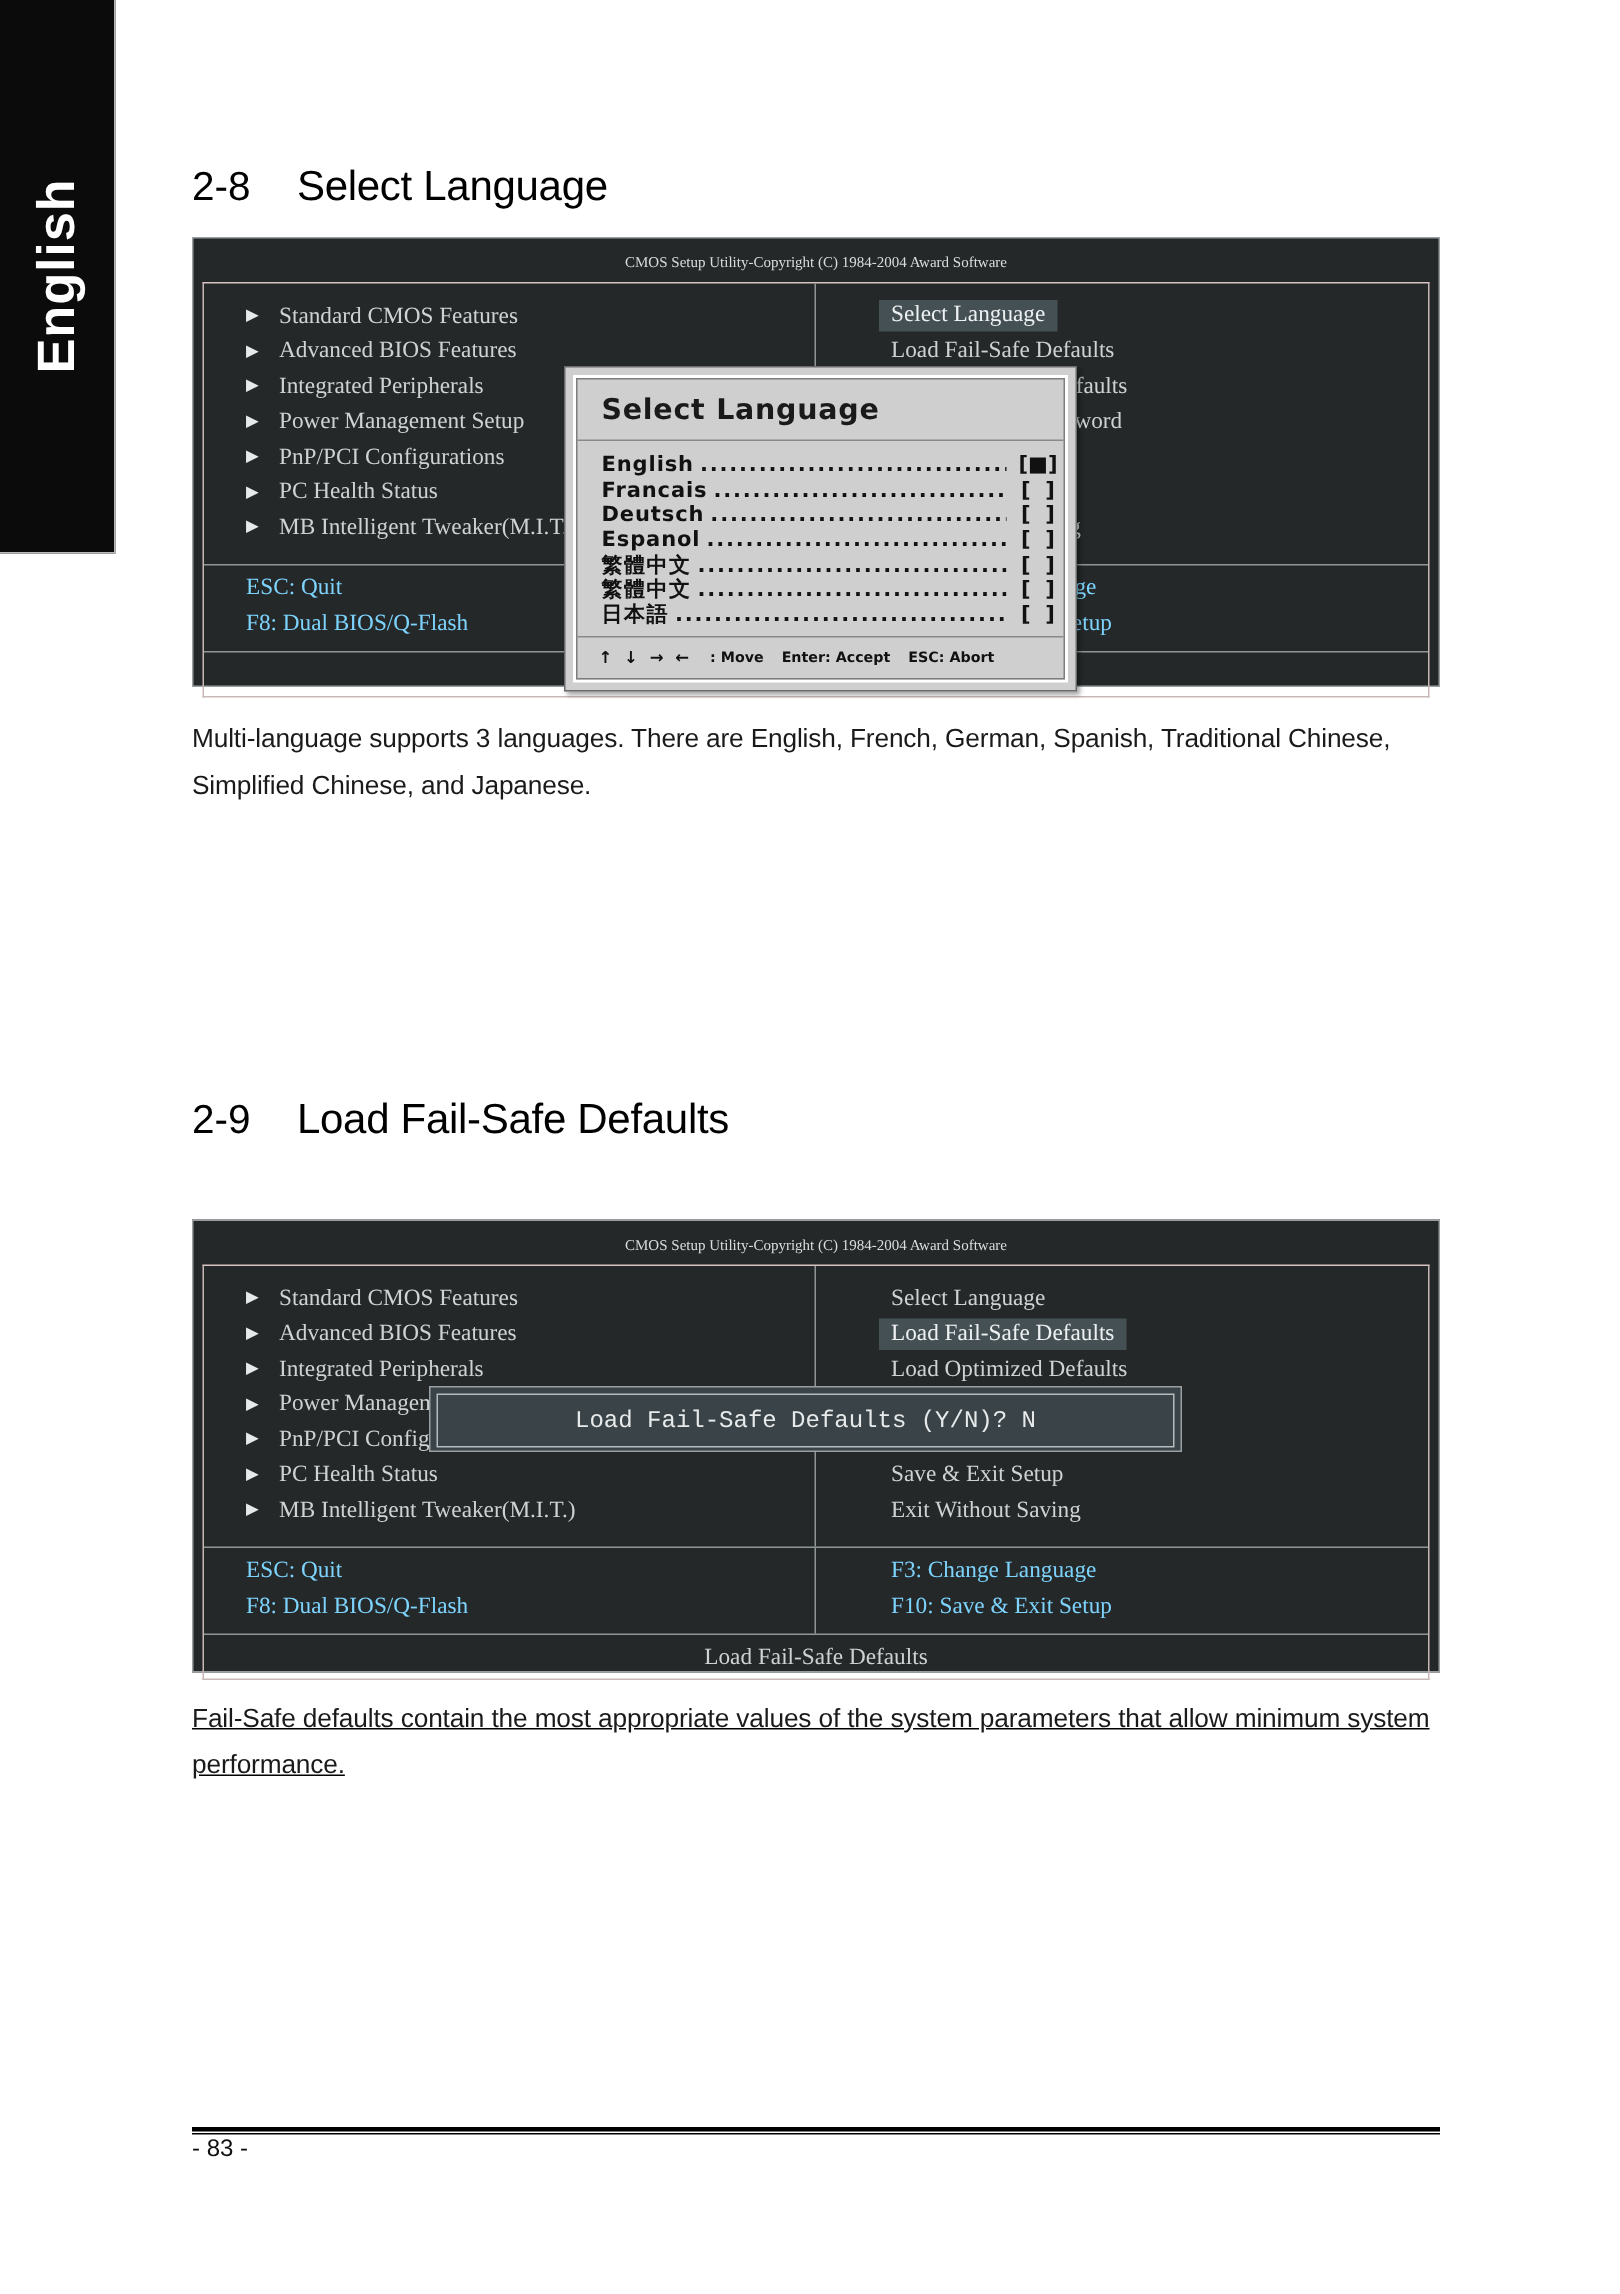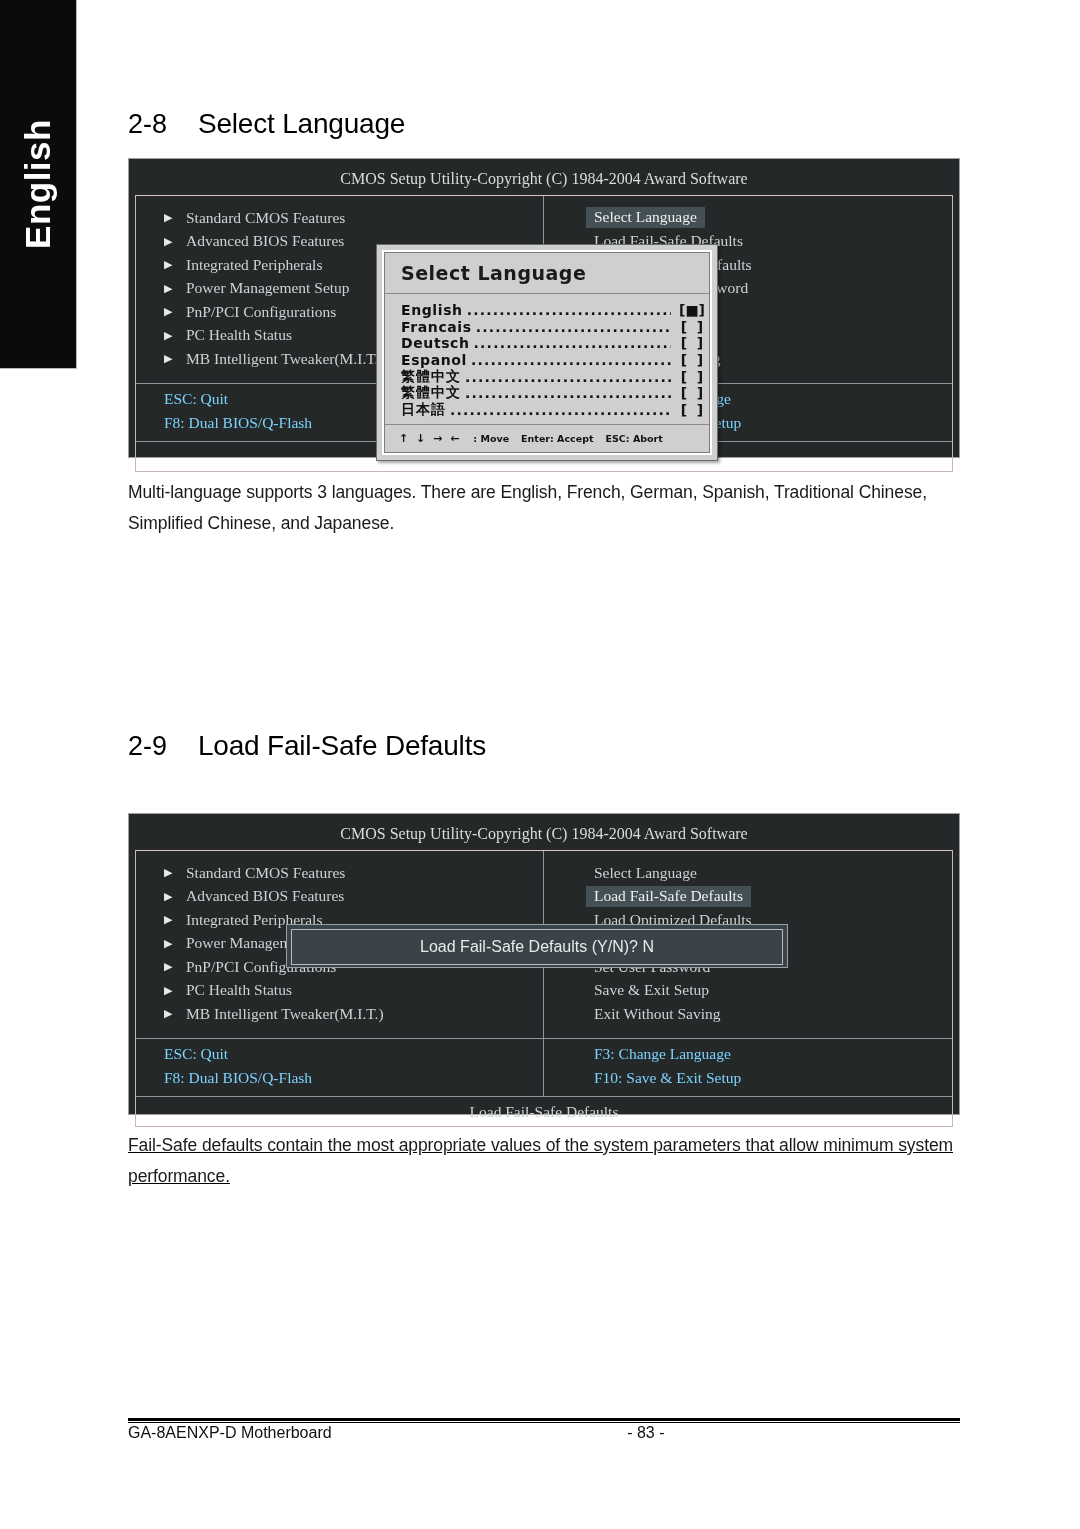--- a/index.html
+++ b/index.html
@@ -47,21 +47,21 @@
   
   .bios{
     position:relative;
     background:#242829;
     border:1px solid #9aa0a2;
     padding:6px;
     color:#d8dcdd;
     font-family:"Liberation Serif", serif;
   }
   .bios-title{
-    text-align:center; font-size:16px; color:#d9dddd;
+    text-align:center; font-size:10px; color:#d9dddd;
     padding:5px 0 7px;
   }
   .bios-body{
     border:1px solid #c9b7b7;
     border-top:1px solid #d8c2c2;
     position:relative;
   }
   .bios-cols{
     display:flex; position:relative;
   }
@@ -148,21 +148,21 @@
     width:502px; height:44px;
     background:#3a4347;
     border:1px solid #9aa0a2;
     padding:4px;
     box-sizing:border-box;
   }
   .confirm-inner{
     border:1px solid #b6bcbd;
     height:100%;
     display:flex; align-items:center; justify-content:center;
-    font-family:Liberation Sans, sans-serif;
+    font-family:Liberation Mono, monospace;
     font-size:16px; color:#e7eaea;
   }
 
   
   .footer-rule{
     position:absolute; left:128px; top:1418px; width:832px;
     border-top:3px solid #000; border-bottom:1px solid #000; height:1px;
   }
   .footer{
     position:absolute; left:128px; top:1424px; width:832px;
@@ -410,15 +410,14 @@
     <div class="confirm-inner">Load Fail-Safe Defaults (Y/N)? N</div>
   </div>
 </div>
 
 <div class="content" style="position:absolute; top:1130px;text-decoration:underline;">
   <p class="para" style="margin:0;">Fail-Safe defaults contain the most appropriate values of the system parameters that allow minimum system performance.</p>
 </div>
 
 <div class="footer-rule"></div>
 <div class="footer">
-  <div class="footer-left">GA-8AENXP-D Motherboard</div>
   <div class="footer-page">- 83 -</div>
 </div>
 
 </body></html>

